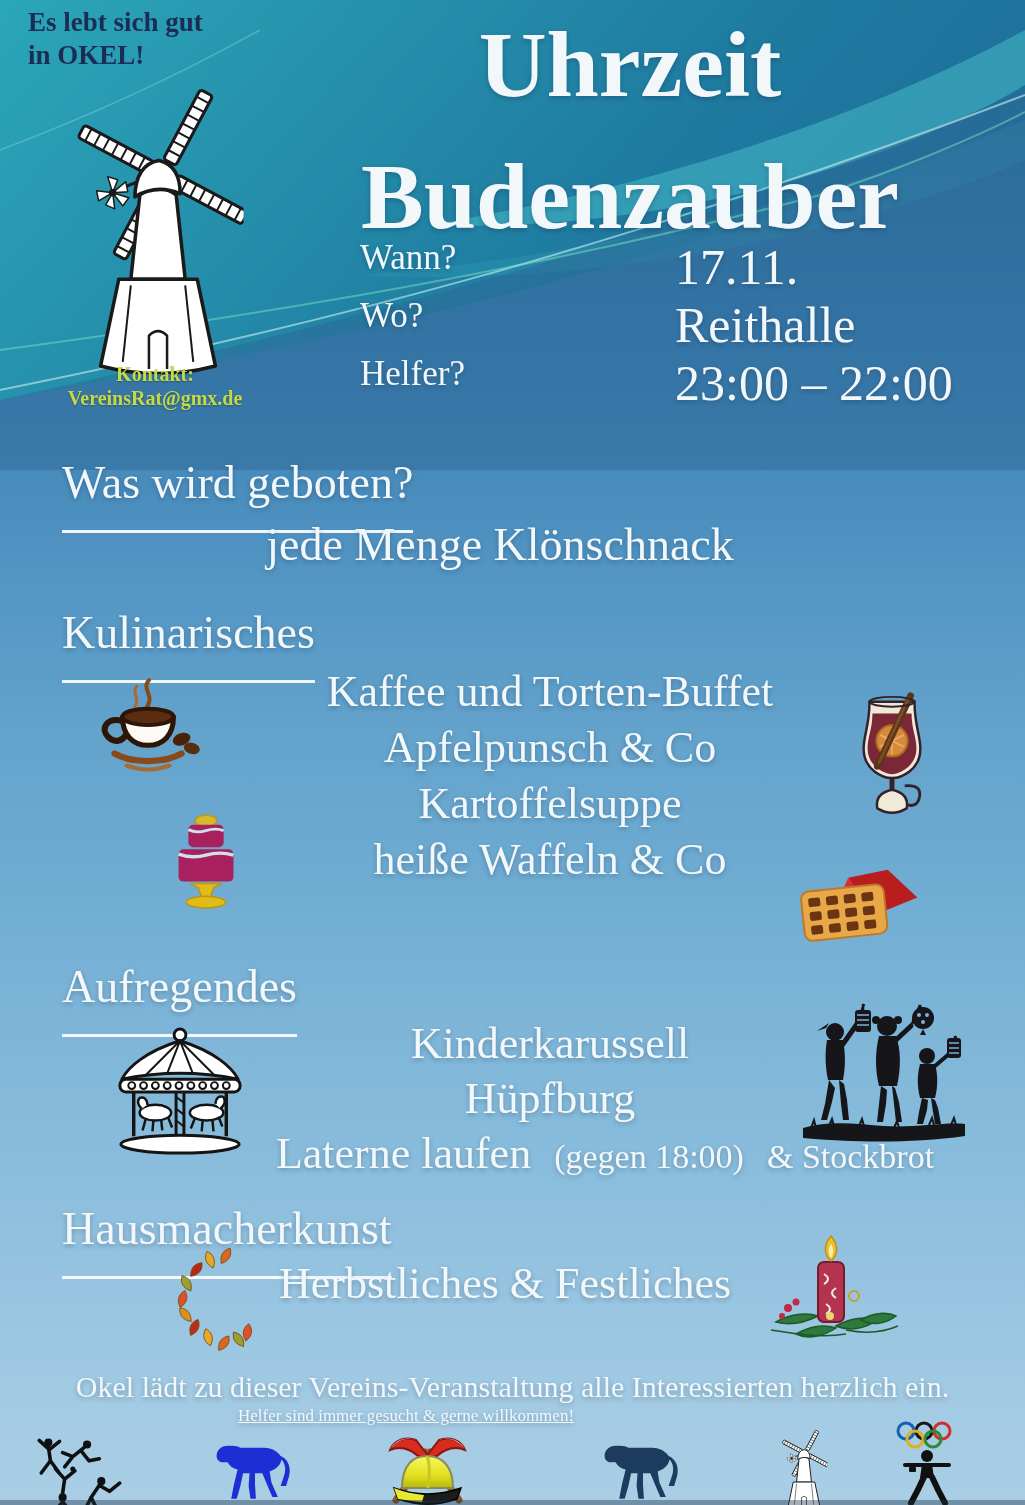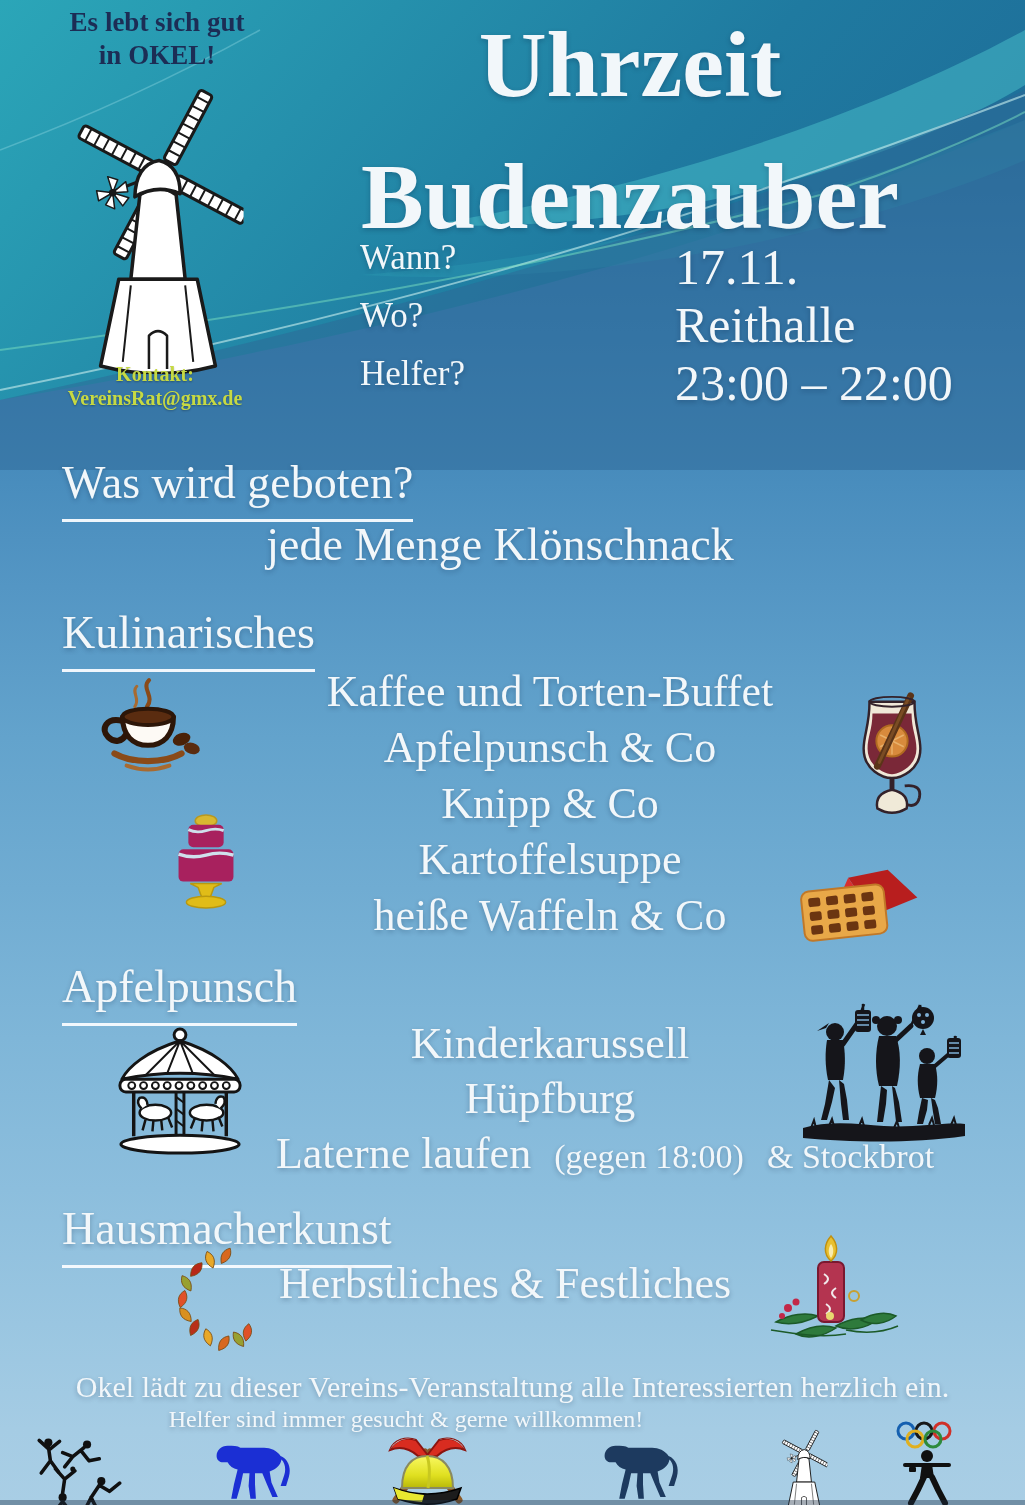--- a/index.html
+++ b/index.html
@@ -7,43 +7,43 @@
     position:relative; width:1025px; height:1505px; overflow:hidden;
     font-family:"Liberation Serif","DejaVu Serif",serif;
     background:linear-gradient(180deg,
       #1d6190 0%, #27688f 3%, #2e74a4 12%, #3a80b2 22%, #4489ba 29%,
       #5496c4 39%, #63a3cc 49%, #70acd2 59%, #7fb6d8 69%, #8cbedd 79%,
       #9ac6e1 88%, #a5cce4 95%, #a9cee5 100%);
   }
   .abs { position:absolute; }
   .txt { position:absolute; color:#f2f7fa; text-shadow:0 2px 5px rgba(8,30,60,.28); white-space:nowrap; }
   .center { text-align:center; }
-  .underlined { display:inline-block; border-bottom:3px solid rgba(250,252,255,.94); padding-bottom:10px; }
-
-  .tagline   { left:28px;  top:6px;   width:258px; text-align:center; font-size:27px; font-weight:bold; color:#1c2d55; text-shadow:none; line-height:1.22; white-space:normal; }
+  .underlined { display:inline-block; border-bottom:3px solid rgba(250,252,255,.94); padding-bottom:21px; }
+
+  .tagline   { left:28px;  top:6px;   width:258px; font-size:27px; font-weight:bold; color:#1c2d55; text-shadow:none; line-height:1.22; white-space:normal; }
   .windmill-logo { left:72px; top:82px; width:172px; height:292px; }
   .contact   { left:16px;  top:362px; width:278px; text-align:center; font-size:20px; font-weight:bold; color:#c6d943; text-shadow:0 1px 2px rgba(0,0,0,.3); line-height:1.2; white-space:normal; }
   .title1    { left:235px; top:10px;  width:790px; font-size:94px; font-weight:bold; }
   .title2    { left:235px; top:142px; width:790px; font-size:94px; font-weight:bold; }
   .info-label{ left:360px; font-size:35px; }
   .info-value{ left:675px; font-size:50px; }
   .row1 { top:238px; } .row2 { top:296px;text-align:right; } .row3 { top:354px; }
 
   .h-offers        { left:62px; top:456px; font-size:46px; }
   .offers-item     { left:0;    top:518px; width:1000px; font-size:46px; }
   .h-kulinarisches { left:62px; top:606px; font-size:46px; }
   .kul-list        { left:100px; top:664px; width:900px; font-size:44px; line-height:56px; }
   .h-aufregendes   { left:62px; top:960px; font-size:46px; }
   .auf-list        { left:100px; top:1016px; width:900px; font-size:44px; line-height:55px; }
   .laterne         { left:185px; top:1128px; width:840px; font-size:44px; }
   .laterne .small  { font-size:34px; margin-left:12px;margin-top:37px; }
   .h-hausmacher    { left:62px; top:1202px; font-size:46px; }
   .haus-item       { left:5px;  top:1258px; width:1000px; font-size:44px; }
   .footer1         { left:0; top:1370px; width:1025px; font-size:30px; }
-  .footer2         { left:0; top:1406px; width:812px; font-size:24px; }
+  .footer2         { left:0; top:1406px; width:812px; font-size:17px;text-decoration:underline; }
 
   .coffee-icon   { left:92px;  top:676px;  width:112px; height:102px; }
   .punch-icon    { left:848px; top:692px;  width:88px;  height:132px; }
   .cake-icon     { left:166px; top:810px;  width:80px;  height:100px; }
   .waffle-icon   { left:796px; top:858px;  width:130px; height:84px;  }
   .carousel-icon { left:106px; top:1026px; width:148px; height:130px; }
   .children-icon { left:798px; top:992px;  width:172px; height:152px; }
   .leaves-icon   { left:168px; top:1246px; width:90px;  height:108px; }
   .candle-icon   { left:766px; top:1230px; width:135px; height:122px; }
 
@@ -153,21 +153,20 @@
     <span class="underlined">Was wird geboten?</span>
   </div>
   <div class="txt center offers-item">jede Menge Klönschnack</div>
 
   <div class="txt h-kulinarisches">
     <span class="underlined">Kulinarisches</span>
   </div>
   <div class="txt center kul-list">
     <div>Kaffee und Torten-Buffet</div>
     <div>Apfelpunsch &amp; Co</div>
-    <div>Knipp &amp; Co</div>
     <div>Kartoffelsuppe</div>
     <div>heiße Waffeln &amp; Co</div>
   </div>
 
   <div class="abs coffee-icon">
     <svg viewBox="0 0 110 100">
       <g fill="none" stroke-linecap="round">
         <path d="M56,4 C48,12 62,20 54,30" stroke="#8a4a18" stroke-width="4"></path>
         <path d="M44,10 C38,16 48,22 42,30" stroke="#a86a30" stroke-width="3"></path>
         <path d="M30,44 C14,40 8,52 16,60 C22,66 30,64 33,58" stroke="#2d1608" stroke-width="6"></path>
@@ -226,21 +225,21 @@
           <rect x="13" y="65" width="12" height="9" rx="2"></rect>
             <rect x="31" y="65" width="12" height="9" rx="2"></rect>
             <rect x="49" y="65" width="12" height="9" rx="2"></rect>
             <rect x="67" y="65" width="12" height="9" rx="2"></rect>
         </g>
       </g>
     </svg>
   </div>
 
   <div class="txt h-aufregendes">
-    <span class="underlined">Apfelpunsch</span>
+    <span class="underlined">Aufregendes</span>
   </div>
   <div class="txt center auf-list">
     <div>Kinderkarussell</div>
     <div>Hüpfburg</div>
   </div>
   <div class="txt center laterne">
     <span>Laterne laufen</span>
     <span class="small">(gegen 18:00)</span>
     <span class="small">&amp; Stockbrot</span>
   </div>

